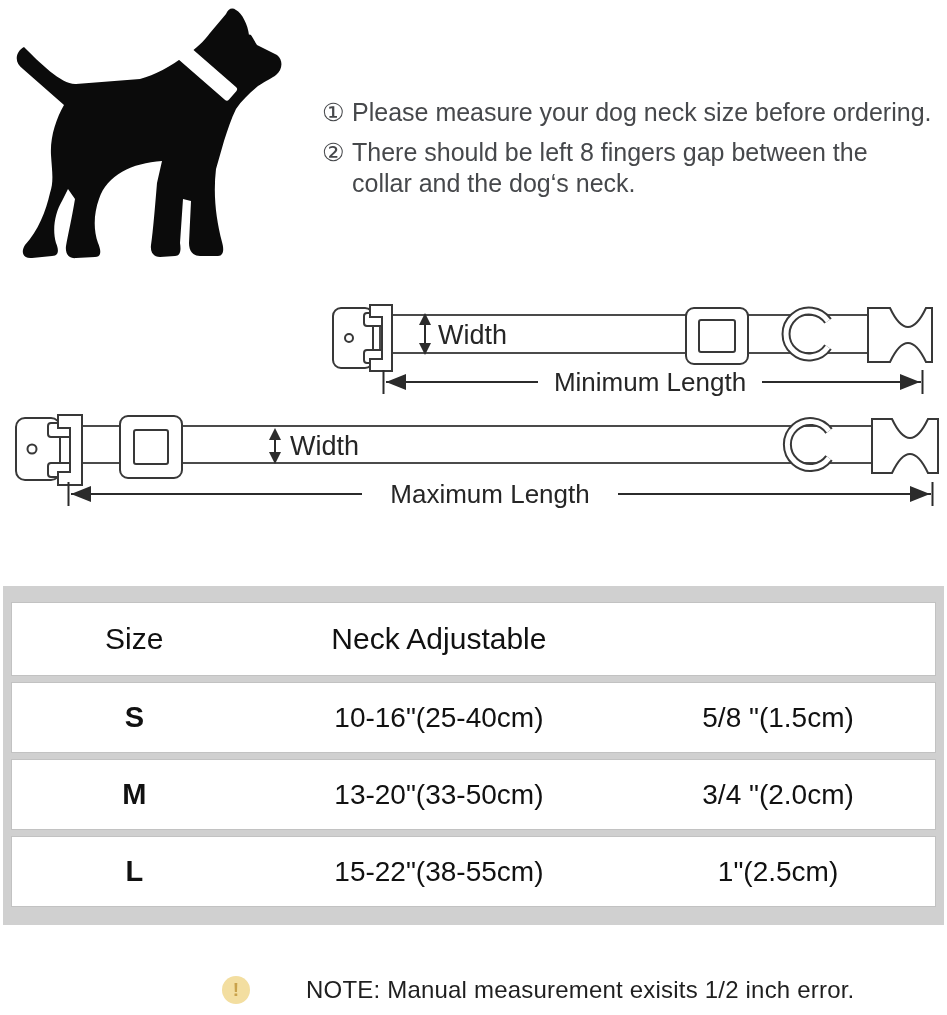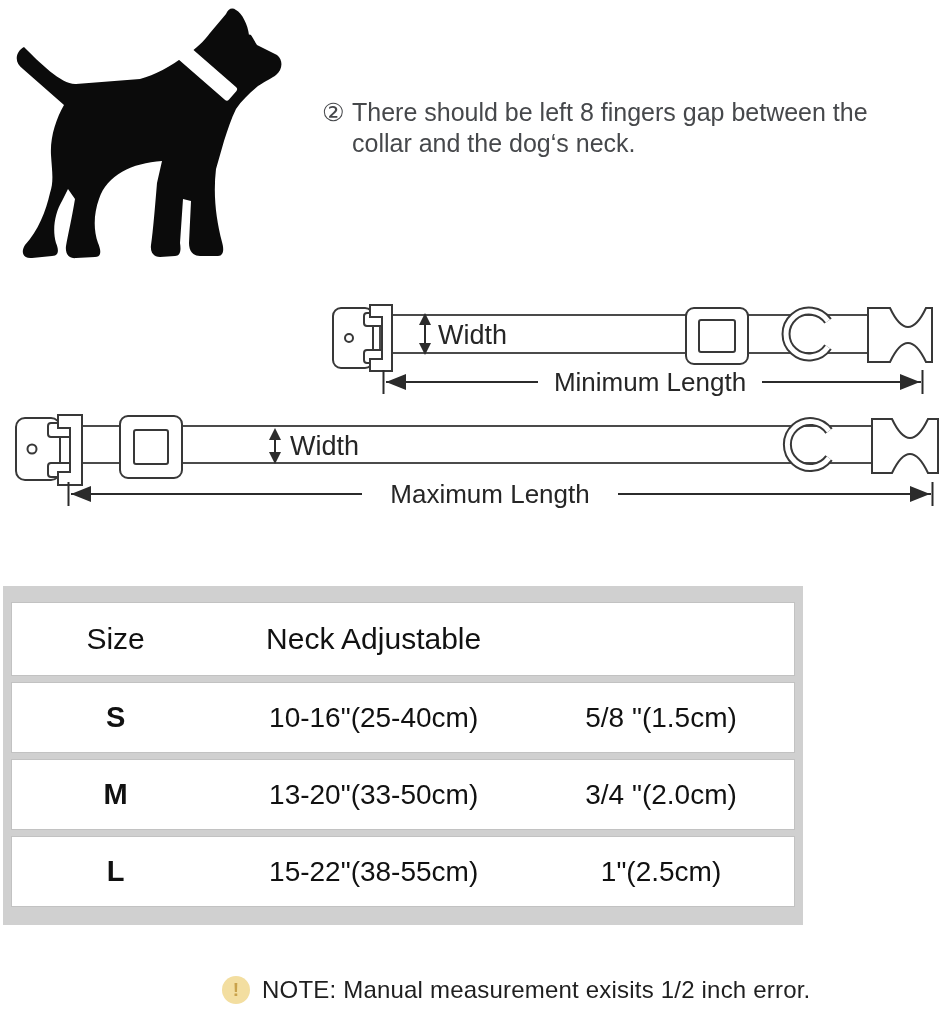--- a/index.html
+++ b/index.html
@@ -14,36 +14,36 @@
   .dog-wrap{position:absolute;left:10px;top:5px;width:290px;height:260px;}
   
   .collar1{position:absolute;left:320px;top:293px;width:627px;height:112px;}
   .collar2{position:absolute;left:0px;top:405px;width:947px;height:115px;}
   .outline{fill:#ffffff;stroke:#383838;stroke-width:2;}
   .thin{fill:#ffffff;stroke:#383838;stroke-width:1.8;}
   .dim{stroke:#2b2b2b;stroke-width:2;}
   .dimfill{fill:#2b2b2b;stroke:none;}
   .lbl{fill:#262626;font-family:"Liberation Sans","DejaVu Sans",sans-serif;}
   
-  .size-table{position:absolute;left:3px;top:586px;width:800px;height:339px;
+  .size-table{position:absolute;left:3px;top:586px;width:941px;height:339px;
               background:#d0d0d0;box-sizing:border-box;padding:16px 8px;
               display:flex;flex-direction:column;gap:6px;}
   .t-row{background:#fff;border:1px solid #c2c2c2;box-sizing:border-box;
          display:grid;grid-template-columns:26.5% 39.5% 34%;align-items:center;
          height:71px;color:#111;}
   .t-row > div{text-align:center;}
   .t-header{height:74px;font-size:30px;font-weight:400;}
   .t-data{font-size:28px;}
   .t-data .sz{font-size:29px;font-weight:700;}
   
   .note{position:absolute;left:222px;top:976px;display:flex;align-items:center;gap:12px;}
   .note-icon{width:28px;height:28px;border-radius:50%;background:#f3dea0;
              color:#c9a24b;font-weight:700;font-size:19px;line-height:28px;
              text-align:center;flex:0 0 auto;}
-  .note-text{font-size:24px;color:#1f1f1f;letter-spacing:0.2px;}
+  .note-text{font-size:24px;color:#1f1f1f;letter-spacing:0.2px;margin-left:44px;}
 </style>
 </head>
 <body>
 
 <div id="page">
 
   <div class="dog-wrap">
     <svg width="290" height="260" viewBox="0 0 290 260">
       <path fill="#0b0b0b" d="
         M14,42 C5,47 4,58 13,64 L54,100
@@ -62,20 +62,21 @@
         C272,65 274,56 267,50 L247,40
         C243,34 241,28 239,30 C238,20 232,8 226,5
         C222,2 218,4 216,9 L200,28
         C194,36 186,44 176,50 C160,62 145,70 130,74 L66,79
         C52,80 30,58 14,42 Z"></path>
       <rect x="-34" y="-8.5" width="68" height="17" rx="3" fill="#ffffff" transform="translate(197,68) rotate(41)"></rect>
     </svg>
   </div>
 
   <div class="instructions">
+    <p><span class="mk">①</span><span>Please measure your dog neck size before ordering.</span></p>
     <p><span class="mk">②</span><span>There should be left 8 fingers gap between the
 collar and the dog‘s neck.</span></p>
   </div>
 
   <svg class="collar1" viewBox="0 0 627 112">
 
     <rect class="thin" x="60" y="22" width="488" height="38"></rect>
 
     <g>
       <path d="M508,28 A23,23 0 1 0 508,54" fill="none" stroke="#383838" stroke-width="9"></path>

